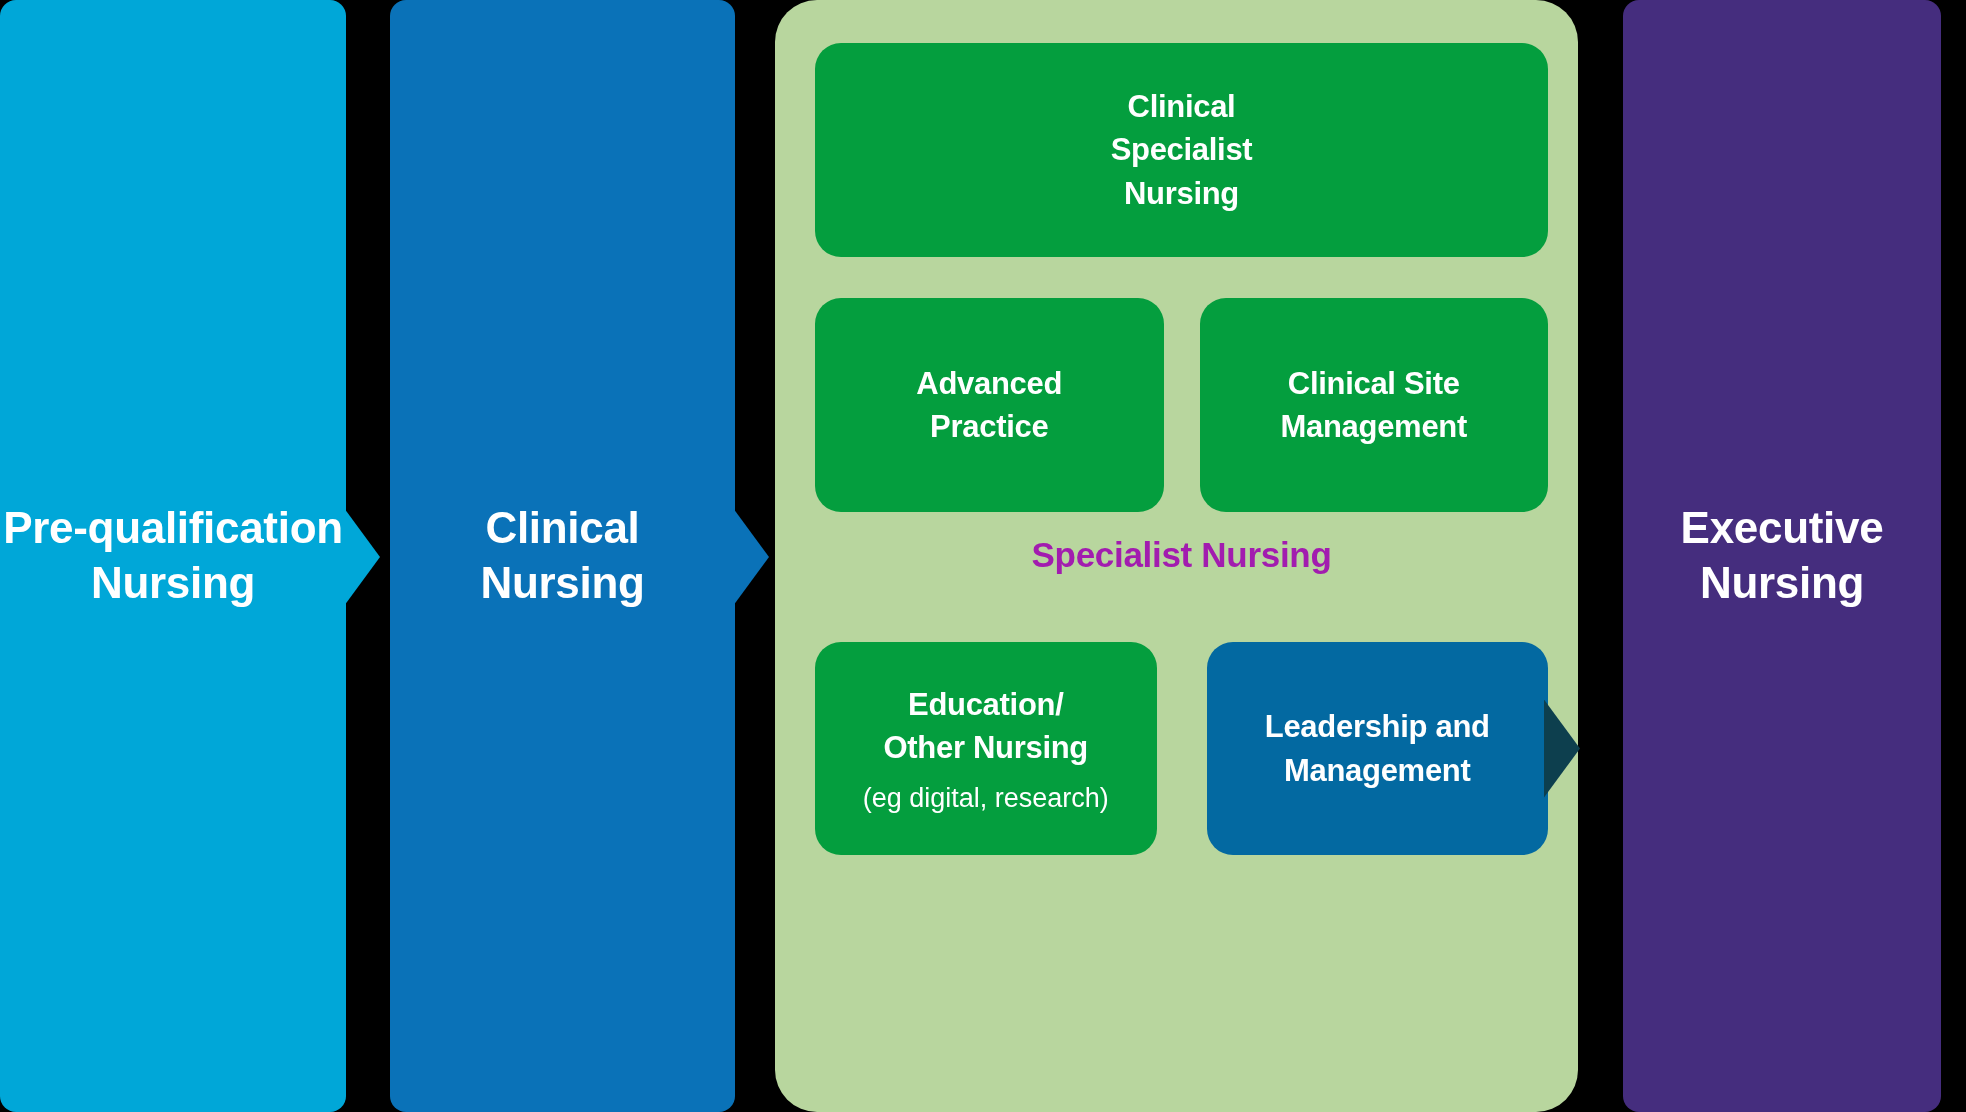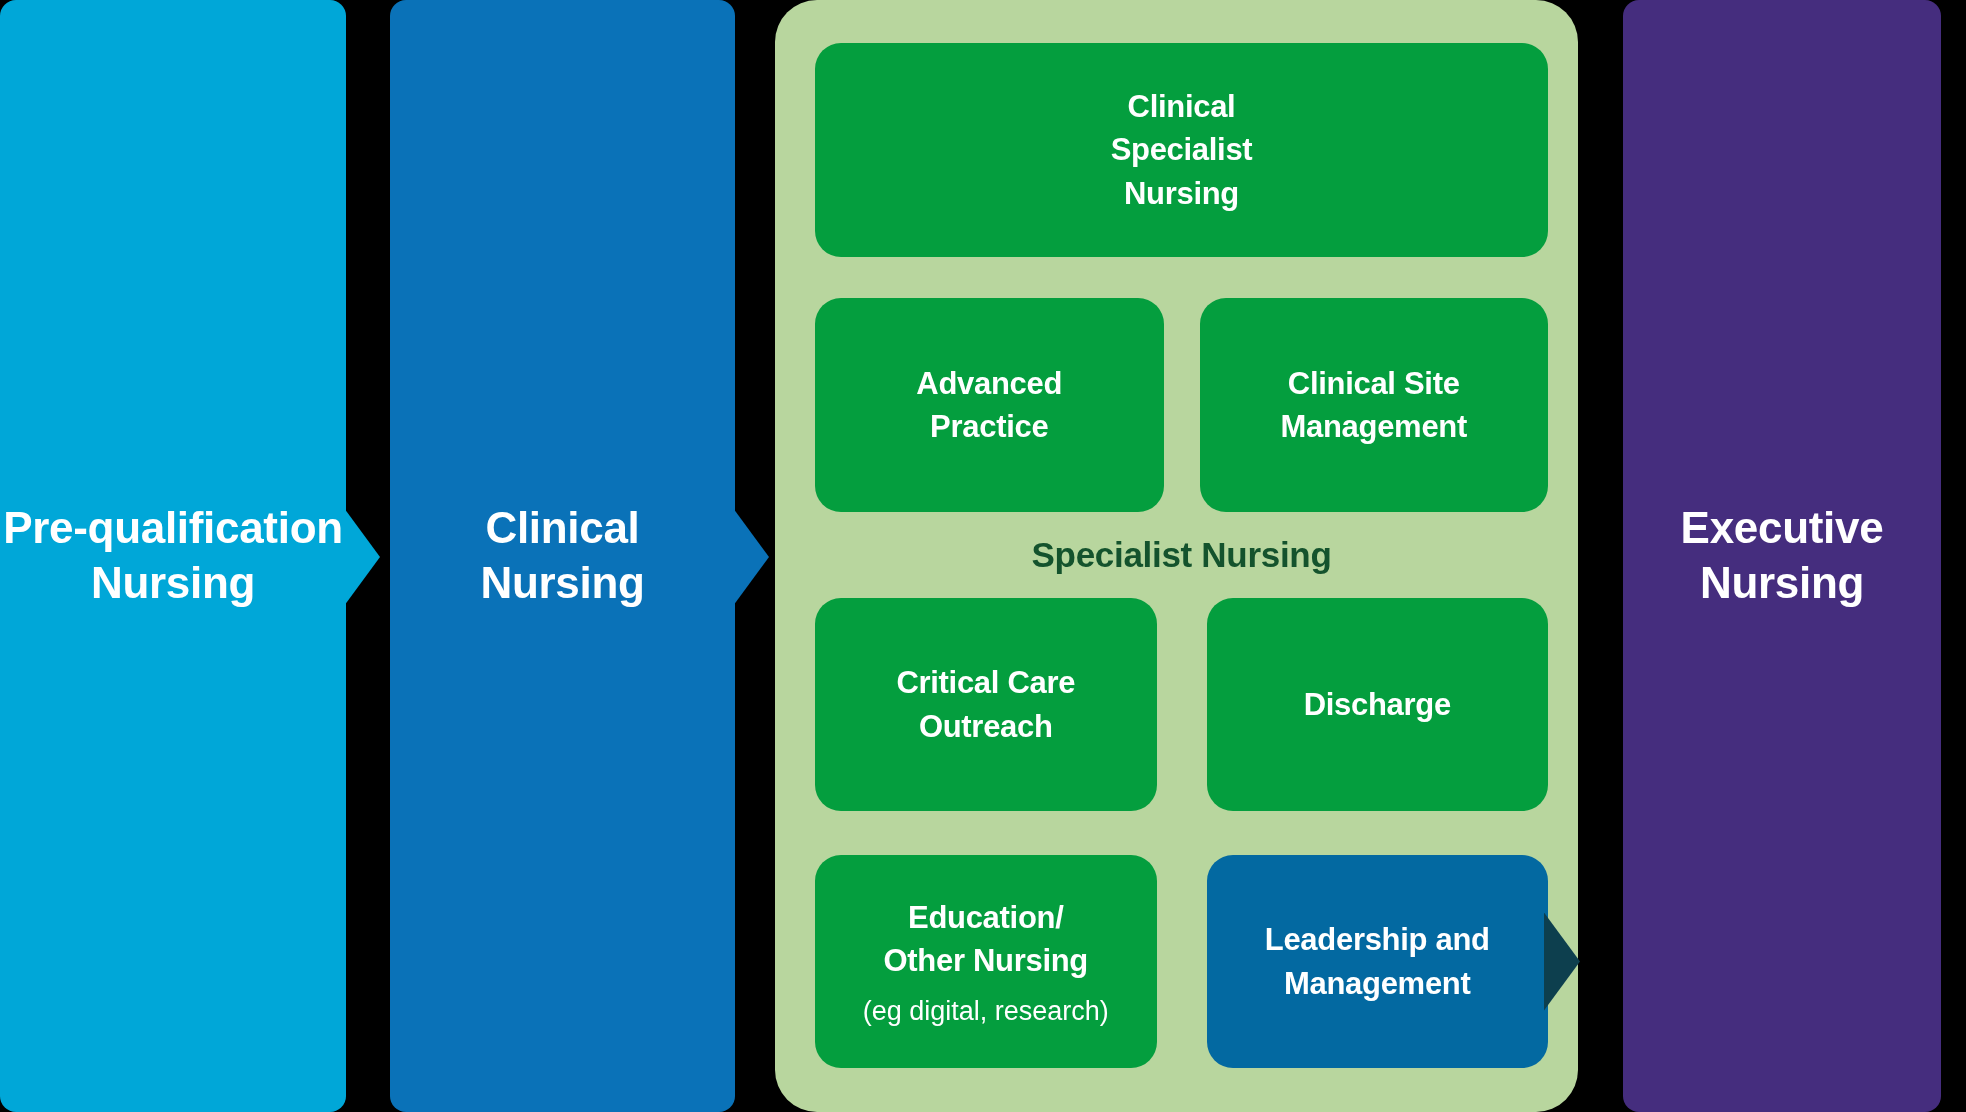--- a/index.html
+++ b/index.html
@@ -48,21 +48,21 @@
   }
   .box-label{
     color:#ffffff;font-weight:bold;font-size:31px;line-height:1.4;
     text-align:center;white-space:pre-line;letter-spacing:-0.3px;
   }
   .box-note{
     color:#ffffff;font-weight:normal;font-size:27px;line-height:1.2;
     text-align:center;margin-top:12px;
   }
   .panel-label{
-    color:#14532d;font-weight:bold;font-size:35px;letter-spacing:-0.3px;
+    color:#a21caf;font-weight:bold;font-size:35px;letter-spacing:-0.3px;
   }
   .box-chev{
     position:absolute;right:-32px;top:50%;
     transform:translateY(-50%);
     width:36px;height:98px;
     clip-path:polygon(0 0,100% 50%,0 100%);
   }
 </style>
 </head>
 <body>
@@ -97,29 +97,20 @@
     <div class="box" style="background-color:#049e3e">
       <div class="box-label">Clinical Site
 Management</div>
     </div>
   </div>
 
   <div class="panel-label-band">
     <div class="panel-label">Specialist Nursing</div>
   </div>
 
-  <div id="row3" class="prow">
-    <div class="box" style="background-color:#049e3e">
-      <div class="box-label">Critical Care
-Outreach</div>
-    </div>
-    <div class="box" style="background-color:#049e3e">
-      <div class="box-label">Discharge</div>
-    </div>
-  </div>
 
   <div id="row4" class="prow">
     <div class="box" style="background-color:#049e3e">
       <div class="box-label">Education/
 Other Nursing</div>
       <div class="box-note">(eg digital, research)</div>
     </div>
     <div class="box" style="background-color:#0369a1">
       <div class="box-label">Leadership and
 Management</div>

